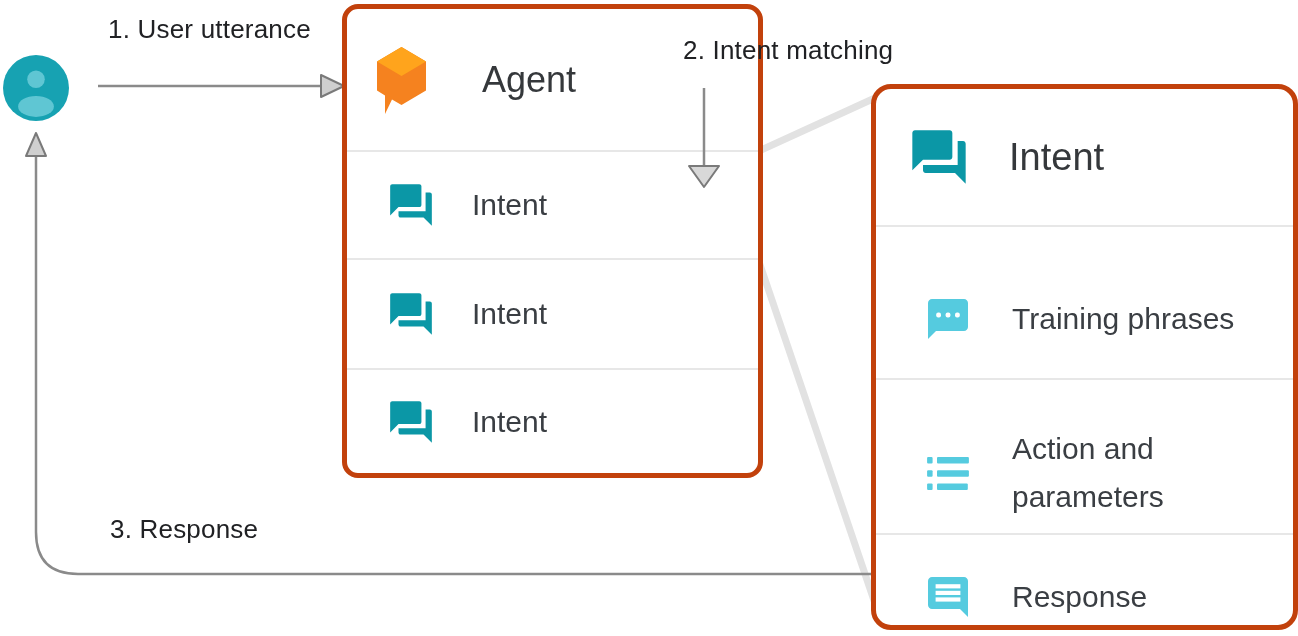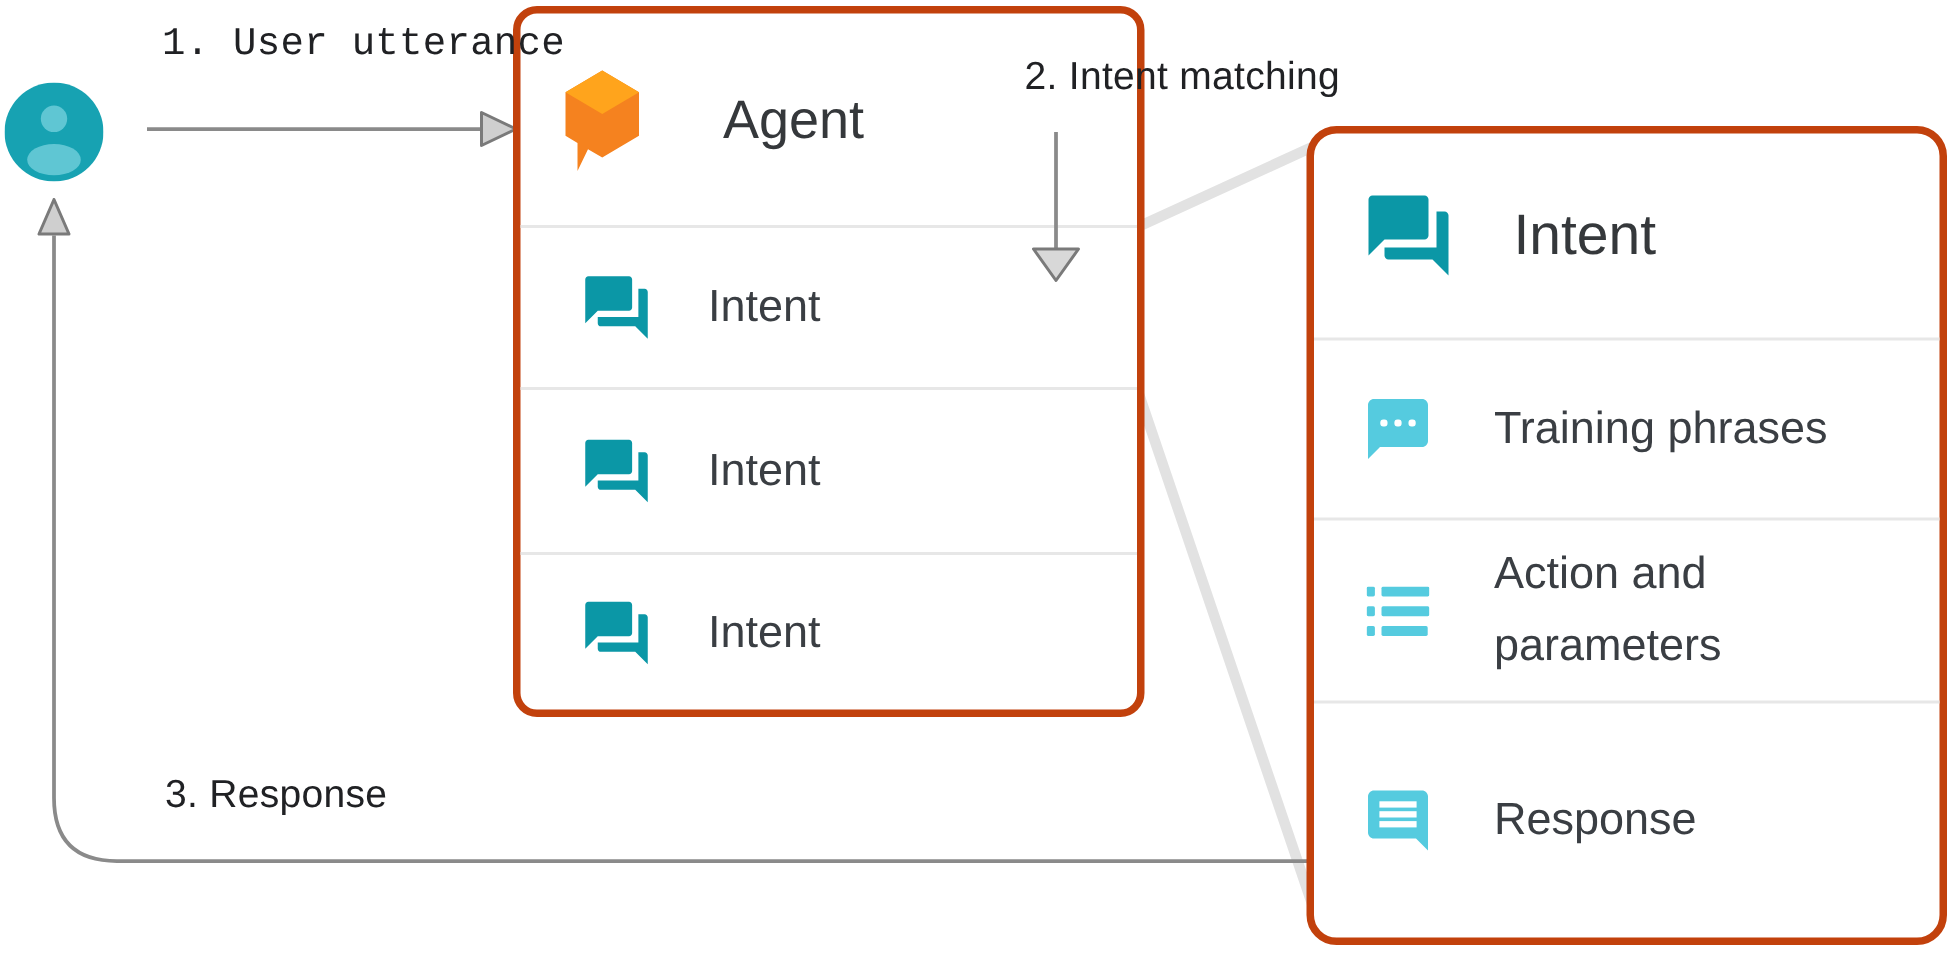--- a/index.html
+++ b/index.html
@@ -8,21 +8,21 @@
     font-family:"Liberation Sans", sans-serif; overflow:hidden;
   }
   svg.layer { position:absolute; left:0; top:0; }
   .underlay { z-index:1; }
   .overlay  { z-index:3; }
 
   .step-label {
     position:absolute; z-index:4; font-size:26px; font-weight:500;
     color:#202124; letter-spacing:0.2px; white-space:nowrap;
   }
-  #label-utterance { left:108px; top:14px;font-family:Liberation Mono, monospace; }
+  #label-utterance { left:108px; top:14px; }
   #label-matching  { left:683px; top:35px; }
   #label-response  { left:110px; top:514px; }
 
   .avatar { position:absolute; left:3px; top:55px; z-index:2; width:66px; height:66px; }
 
   .card {
     position:absolute; z-index:2; background:#ffffff; box-sizing:border-box;
     border:5px solid #c2410c; display:flex; flex-direction:column;
   }
   .agent-card  { left:342px; top:4px;  width:421px; height:474px; border-radius:16px; }
@@ -34,21 +34,21 @@
   .agent-card .card-header { flex:none; height:141px; padding-left:28px; }
   .agent-card .card-header .icon-wrap { flex:none; width:53px; margin-right:54px; }
   .agent-card .card-row { padding-left:39px; }
   .agent-card .card-row .icon-wrap { flex:none; width:50px; margin-right:36px; }
   .agent-card .row-1 { flex:none; height:106px; }
   .agent-card .row-2 { flex:none; height:108px; }
   .agent-card .row-3 { flex:1; }
 
   .intent-card .card-header { flex:none; height:136px; padding-left:31px; }
   .intent-card .card-header .icon-wrap { flex:none; width:64px; margin-right:38px; }
-  .intent-card .card-row { padding-left:32px; }
+  .intent-card .card-row { padding-left:48px;margin-top:33px; }
   .intent-card .card-row .icon-wrap { flex:none; width:48px; margin-right:40px; display:flex; align-items:center; }
   .intent-card .row-1 { flex:none; height:118px; }
   .intent-card .row-2 { flex:none; height:120px; }
   .intent-card .row-3 { flex:1;text-align:center; }
 
   .card-title { font-size:36px; color:#35383b; }
   .intent-card .card-title { font-size:38px; }
   .row-label { font-size:30px; color:#3a3e43; }
   .row-label.wrap { max-width:210px; line-height:48px; }
 

